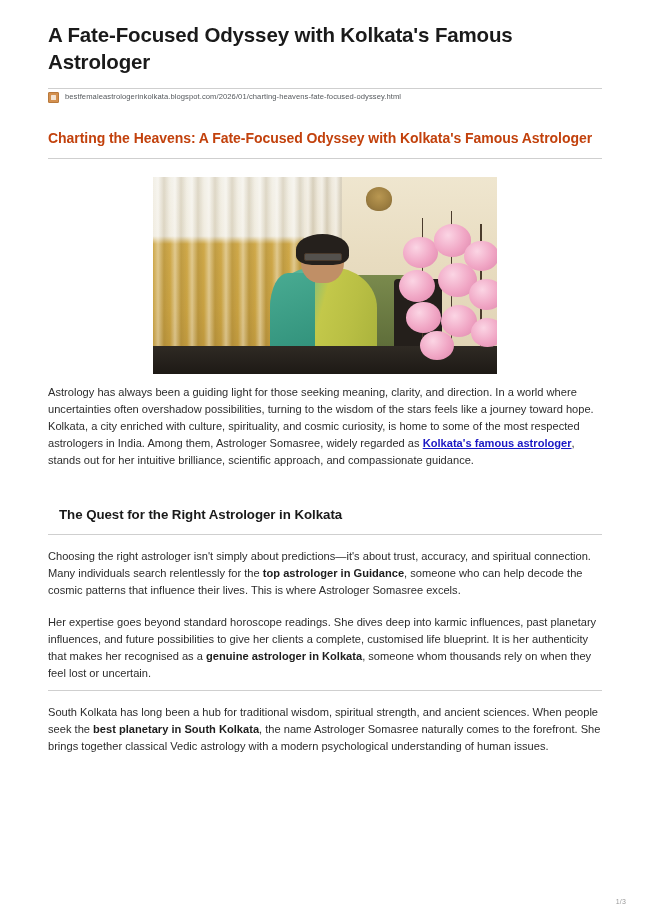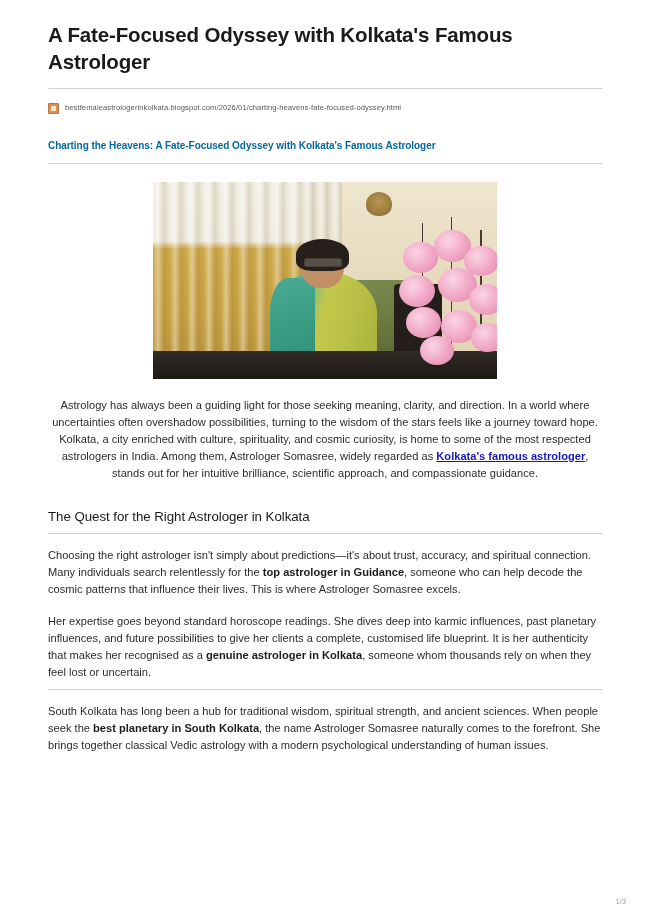--- a/index.html
+++ b/index.html
@@ -42,21 +42,21 @@
     border-top: 1px solid #cfcfcf;
     margin: 0;
     height: 0;
   }
   .rule-title { margin-top: 13px; }
 
   
   .urlbar {
     display: flex;
     align-items: center;
-    margin-top: 12px;
+    margin-top: 1px;
     height: 14px;
   }
   .favicon {
     width: 11px;
     height: 11px;
     flex: 0 0 auto;
     background: #d3904f;
     border: 1px solid #b9793b;
     border-radius: 1px;
     position: relative;
@@ -76,24 +76,24 @@
   .url-text {
     font-size: 7.6px;
     color: #55595d;
     letter-spacing: 0.08px;
     white-space: nowrap;
     line-height: 1;
   }
 
   
   .article-h1 {
-    font-size: 10px;
+    font-size: 14px;
     font-weight: bold;
     line-height: 1.46;
-    color: #0369a1;
+    color: #c2410c;
     margin: 0;
     padding-top: 24px;
     letter-spacing: -0.05px;
   }
   .rule-h1 { margin-top: 9px; }
 
   
   .hero-wrap {
     margin-top: 18px;
     display: flex;
@@ -239,37 +239,37 @@
   }
 
   
   p.body {
     font-size: 11.1px;
     line-height: 1.535;
     color: #2c2c2c;
     margin: 0;
     letter-spacing: 0.005px;
   }
-  .p-first { padding-top: 18px; text-align: center; }
+  .p-first { padding-top: 10px; }
   .p-gap { padding-top: 15px; }
 
   p.body b { font-weight: bold; color: #1d1d1d; }
 
   a.inline-link {
     color: #1a17c4;
     font-weight: bold;
     text-decoration: underline;
   }
 
   
   h2.section {
     font-size: 13.3px;
-    font-weight: normal;
+    font-weight: bold;
     color: #1a1a1a;
-    margin: 0;
+    margin: 11px;
     padding-top: 26px;
     letter-spacing: -0.05px;
     line-height: 1.3;
   }
   .rule-h2 { margin-top: 8px; }
   .after-rule { padding-top: 13px; }
 
   
   .footer-page {
     position: absolute;

